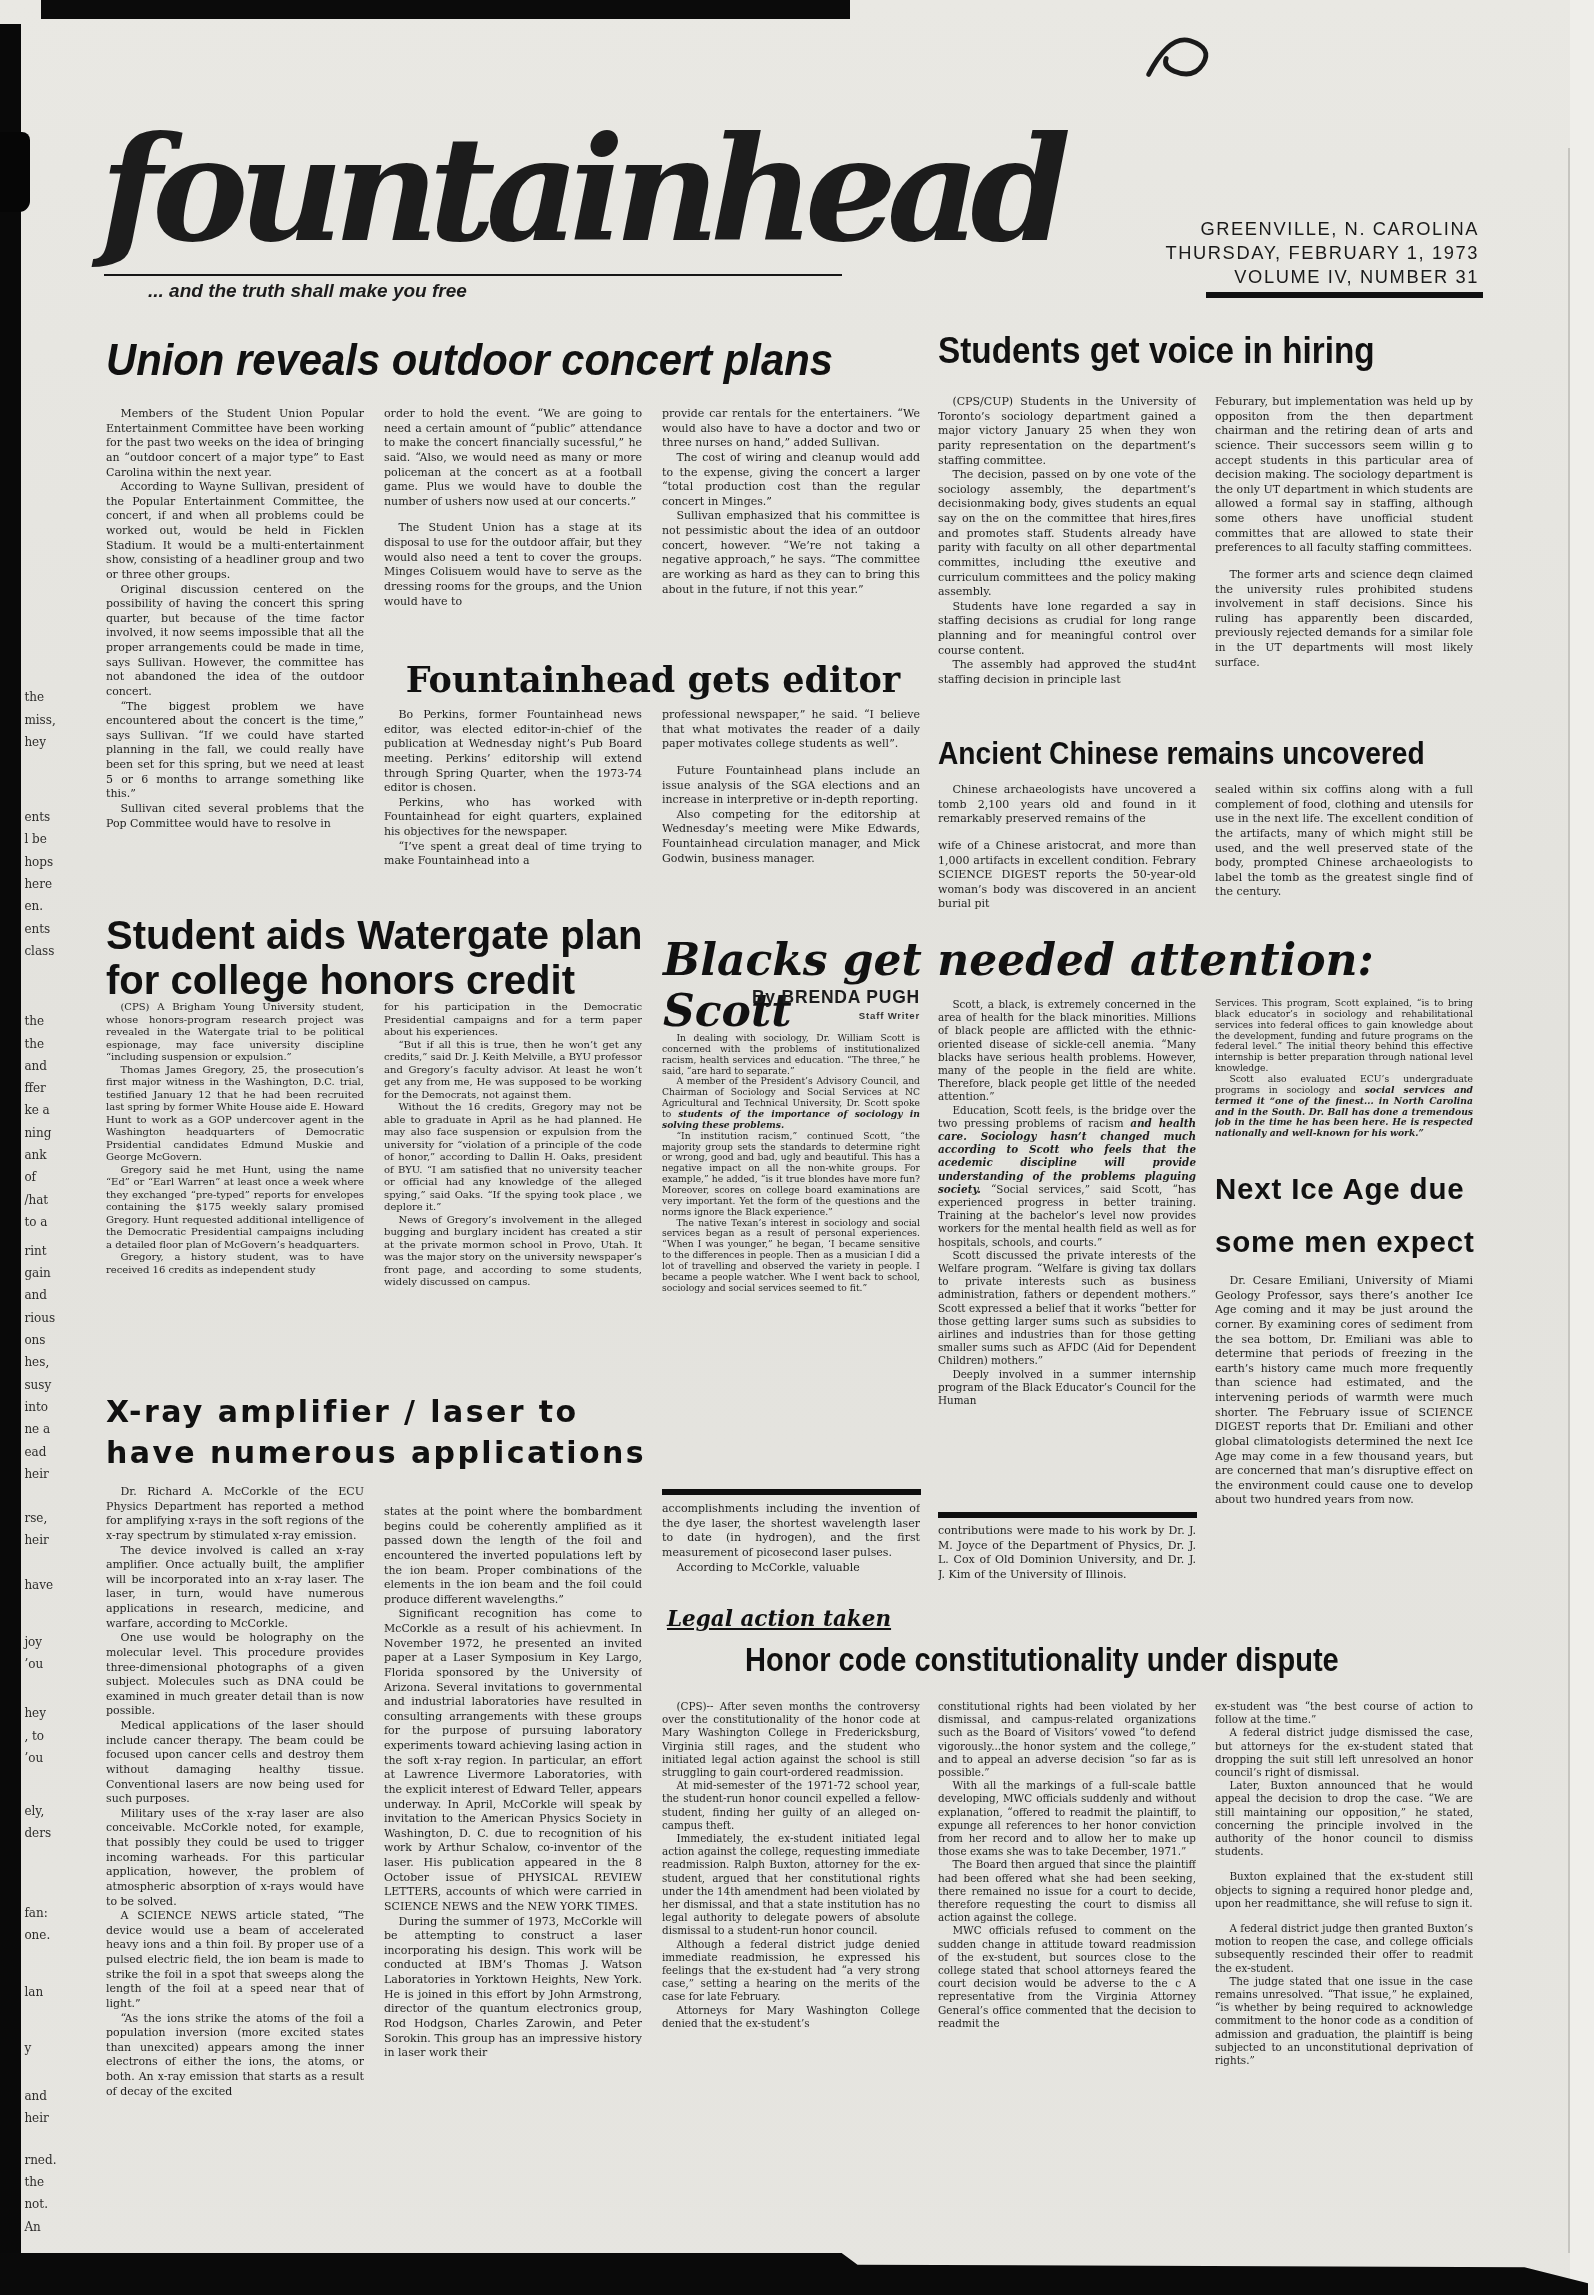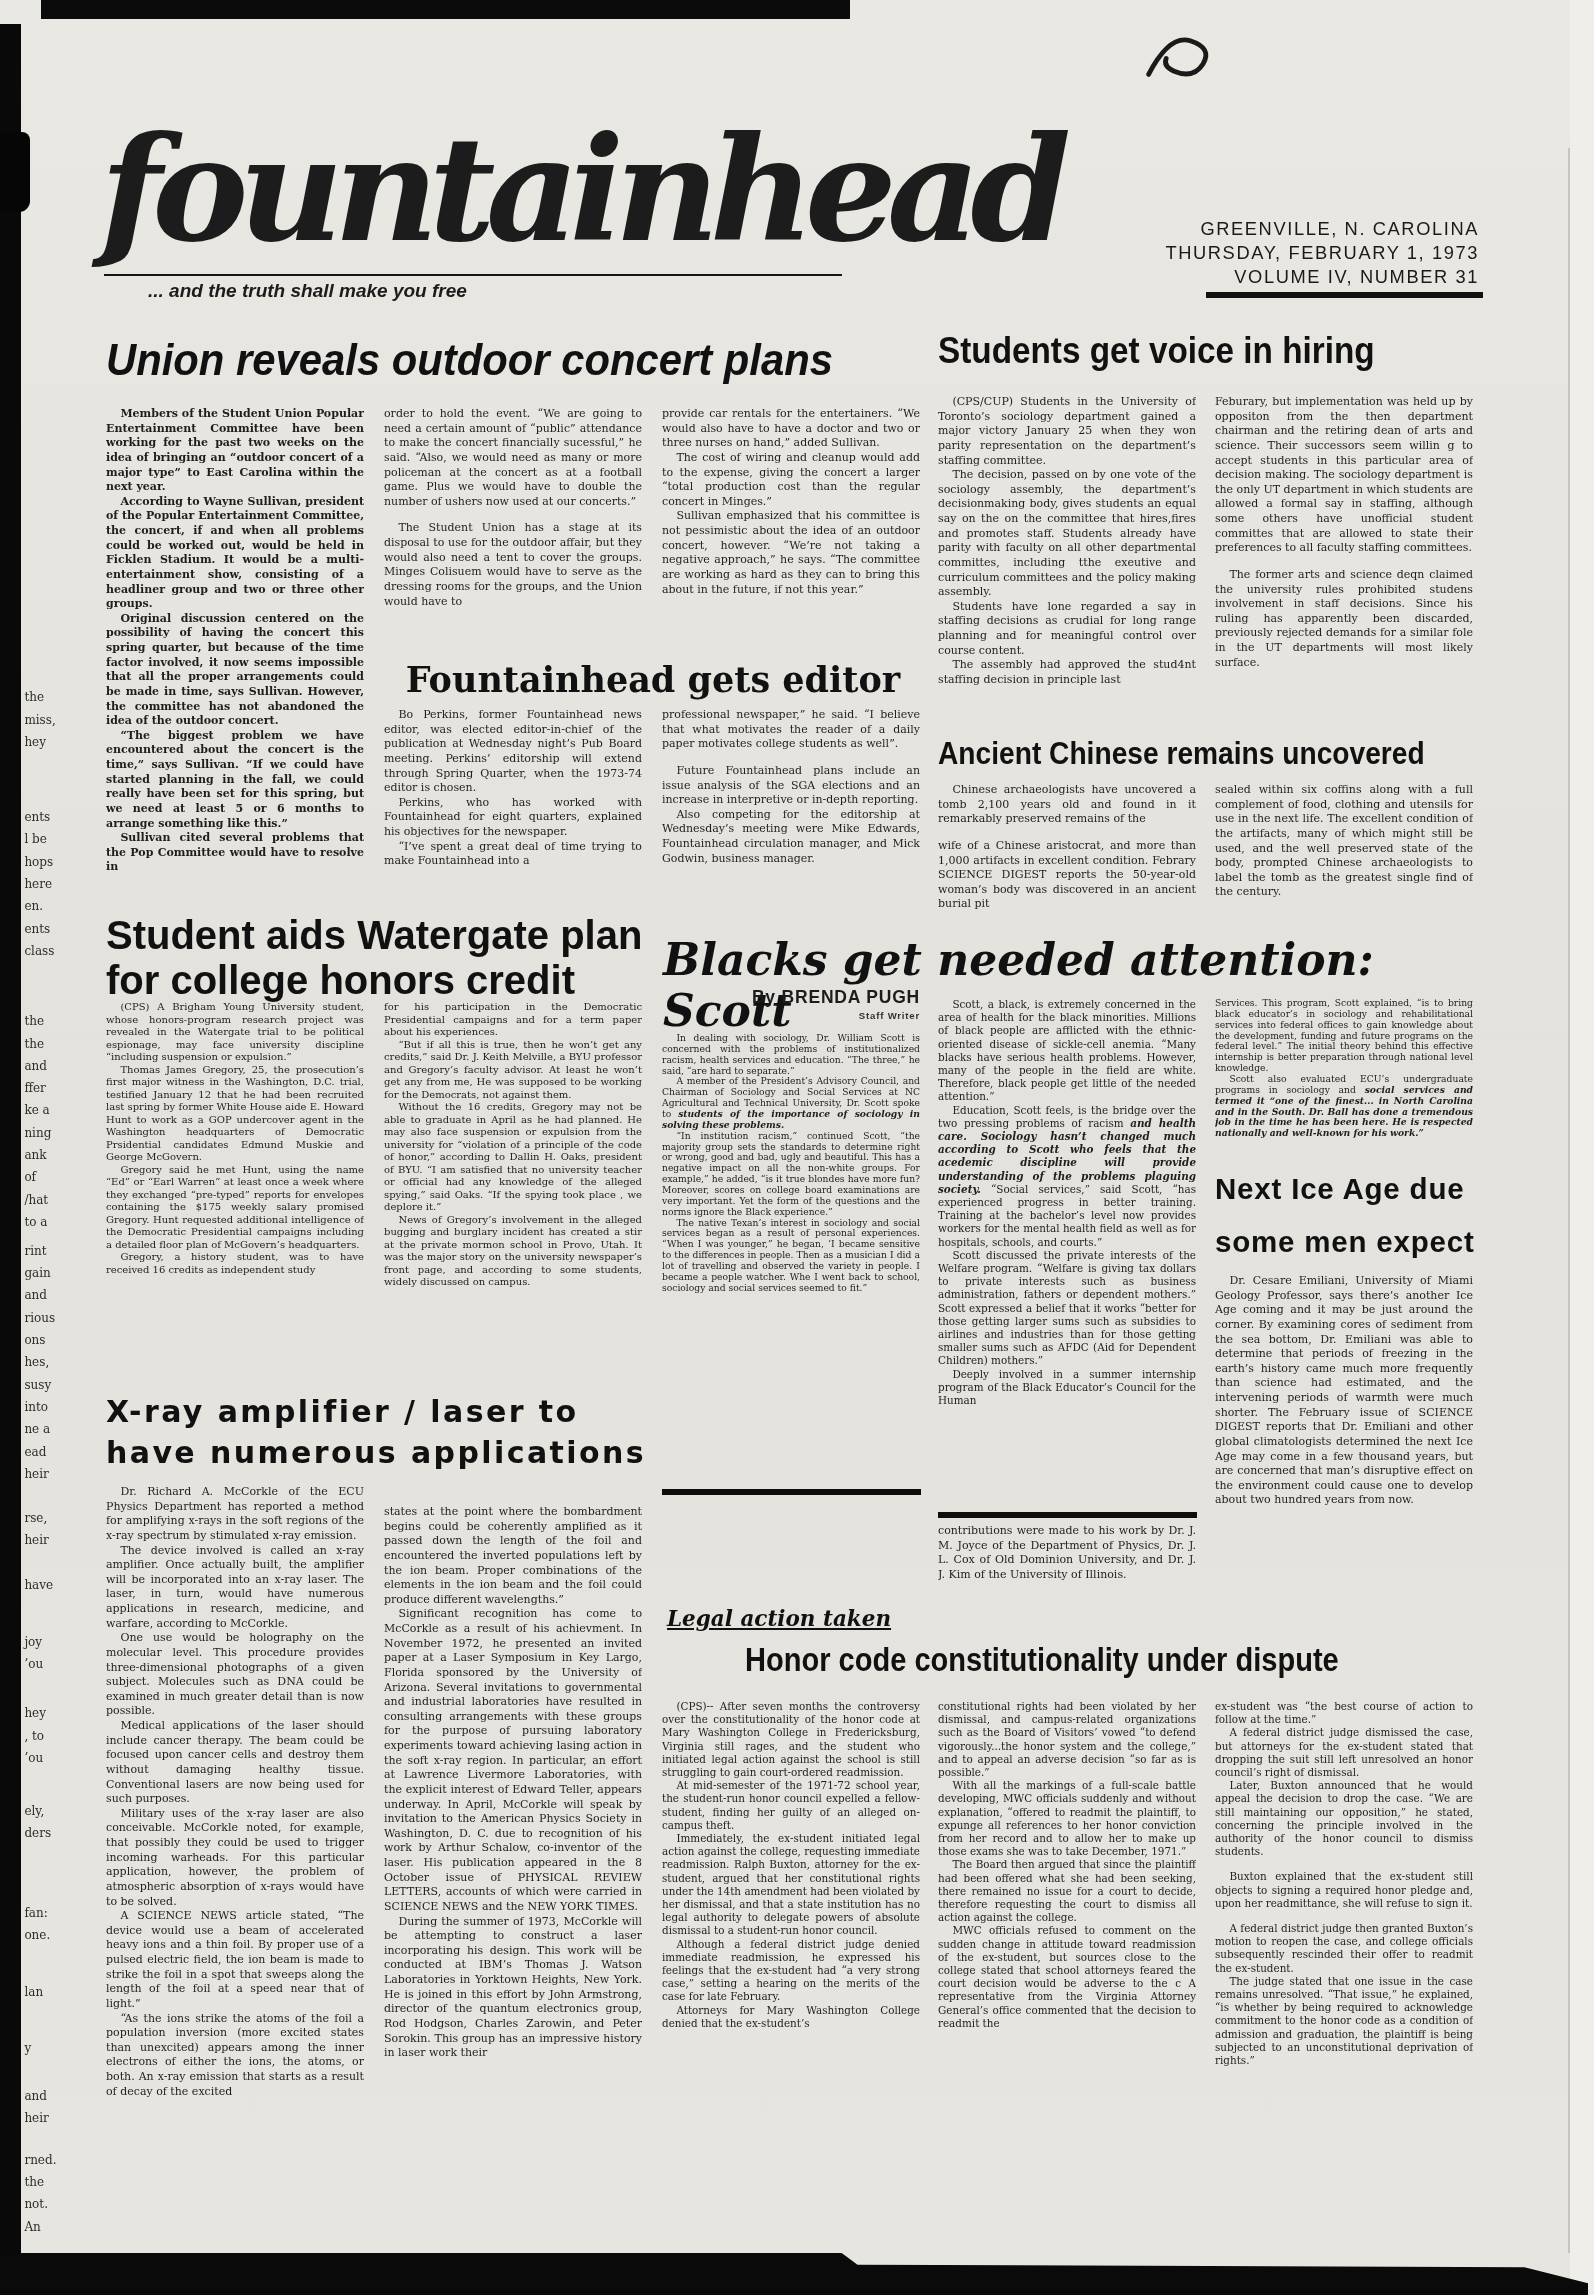--- a/index.html
+++ b/index.html
@@ -120,21 +120,21 @@
   <div class="mast-rule"></div>
   <div class="tagline">... and the truth shall make you free</div>
   <div class="issue">
     <div>GREENVILLE, N. CAROLINA</div>
     <div>THURSDAY, FEBRUARY 1, 1973</div>
     <div>VOLUME IV, NUMBER 31</div>
   </div>
   <div class="issue-rule"></div>
 
   <div class="hl union-h">Union reveals outdoor concert plans</div>
-  <div class="col" style="left:106px;top:407px;height:504px;font-weight:bold;">
+  <div class="col" style="left:106px;top:407px;height:504px;">
       <p>Members of the Student Union Popular Entertainment Committee have been working for the past two weeks on the idea of bringing an “outdoor concert of a major type” to East Carolina within the next year.</p>
       <p>According to Wayne Sullivan, president of the Popular Entertainment Committee, the concert, if and when all problems could be worked out, would be held in Ficklen Stadium. It would be a multi-entertainment show, consisting of a headliner group and two or three other groups.</p>
       <p>Original discussion centered on the possibility of having the concert this spring quarter, but because of the time factor involved, it now seems impossible that all the proper arrangements could be made in time, says Sullivan. However, the committee has not abandoned the idea of the outdoor concert.</p>
       <p>“The biggest problem we have encountered about the concert is the time,” says Sullivan. “If we could have started planning in the fall, we could really have been set for this spring, but we need at least 5 or 6 months to arrange something like this.”</p>
       <p>Sullivan cited several problems that the Pop Committee would have to resolve in</p>
     </div>
   <div class="col cont" style="left:384px;top:407px;height:257px;">
       <p>order to hold the event. “We are going to need a certain amount of “public” attendance to make the concert financially sucessful,” he said. “Also, we would need as many or more policeman at the concert as at a football game. Plus we would have to double the number of ushers now used at our concerts.”</p>
       <p class="gap">The Student Union has a stage at its disposal to use for the outdoor affair, but they would also need a tent to cover the groups. Minges Colisuem would have to serve as the dressing rooms for the groups, and the Union would have to</p>
     </div>
@@ -234,20 +234,24 @@
       <p>Military uses of the x-ray laser are also conceivable. McCorkle noted, for example, that possibly they could be used to trigger incoming warheads. For this particular application, however, the problem of atmospheric absorption of x-rays would have to be solved.</p>
       <p>A SCIENCE NEWS article stated, “The device would use a beam of accelerated heavy ions and a thin foil. By proper use of a pulsed electric field, the ion beam is made to strike the foil in a spot that sweeps along the length of the foil at a speed near that of light.”</p>
       <p>“As the ions strike the atoms of the foil a population inversion (more excited states than unexcited) appears among the inner electrons of either the ions, the atoms, or both. An x-ray emission that starts as a result of decay of the excited</p>
     </div>
   <div class="col cont" style="left:384px;top:1505px;height:722px;">
       <p>states at the point where the bombardment begins could be coherently amplified as it passed down the length of the foil and encountered the inverted populations left by the ion beam. Proper combinations of the elements in the ion beam and the foil could produce different wavelengths.”</p>
       <p>Significant recognition has come to McCorkle as a result of his achievment. In November 1972, he presented an invited paper at a Laser Symposium in Key Largo, Florida sponsored by the University of Arizona. Several invitations to governmental and industrial laboratories have resulted in consulting arrangements with these groups for the purpose of pursuing laboratory experiments toward achieving lasing action in the soft x-ray region. In particular, an effort at Lawrence Livermore Laboratories, with the explicit interest of Edward Teller, appears underway. In April, McCorkle will speak by invitation to the American Physics Society in Washington, D. C. due to recognition of his work by Arthur Schalow, co-inventor of the laser. His publication appeared in the 8 October issue of PHYSICAL REVIEW LETTERS, accounts of which were carried in SCIENCE NEWS and the NEW YORK TIMES.</p>
       <p>During the summer of 1973, McCorkle will be attempting to construct a laser incorporating his design. This work will be conducted at IBM’s Thomas J. Watson Laboratories in Yorktown Heights, New York. He is joined in this effort by John Armstrong, director of the quantum electronics group, Rod Hodgson, Charles Zarowin, and Peter Sorokin. This group has an impressive history in laser work their</p>
     </div>
   <div class="rule" style="left:662px;top:1489px;width:259px;"></div>
+  <div class="col cont" style="left:662px;top:1502px;height:89px;">
+      <p>accomplishments including the invention of the dye laser, the shortest wavelength laser to date (in hydrogen), and the first measurement of picosecond laser pulses.</p>
+      <p>According to McCorkle, valuable</p>
+    </div>
   <div class="rule" style="left:938px;top:1512px;width:259px;"></div>
   <div class="col cont" style="left:938px;top:1524px;height:80px;">
       <p>contributions were made to his work by Dr. J. M. Joyce of the Department of Physics, Dr. J. L. Cox of Old Dominion University, and Dr. J. J. Kim of the University of Illinois.</p>
     </div>
 
   <div class="kicker">Legal action taken</div>
   <div class="hl honor-h">Honor code constitutionality under dispute</div>
   <div class="col mid" style="left:662px;top:1700px;height:462px;">
       <p>(CPS)-- After seven months the controversy over the constitutionality of the honor code at Mary Washington College in Fredericksburg, Virginia still rages, and the student who initiated legal action against the school is still struggling to gain court-ordered readmission.</p>
       <p>At mid-semester of the 1971-72 school year, the student-run honor council expelled a fellow-student, finding her guilty of an alleged on-campus theft.</p>

